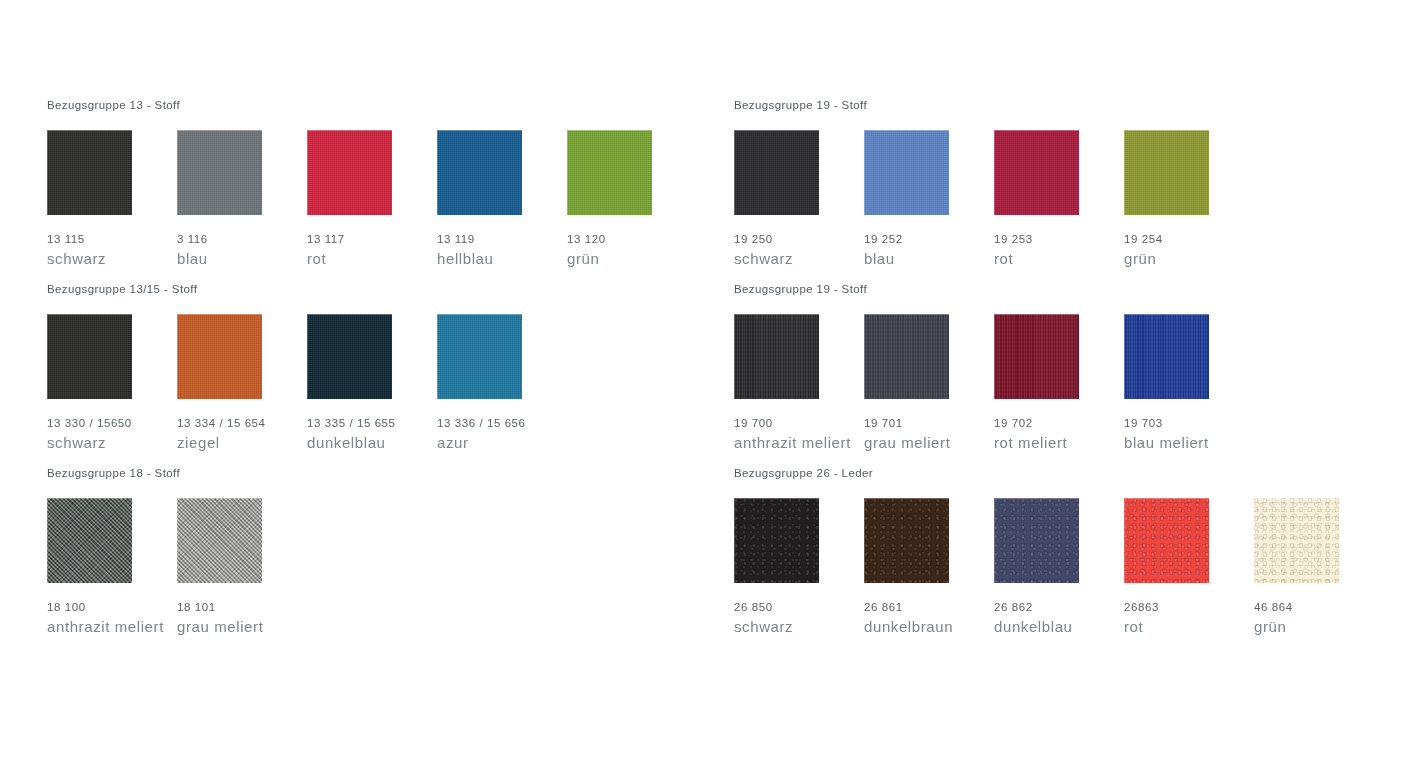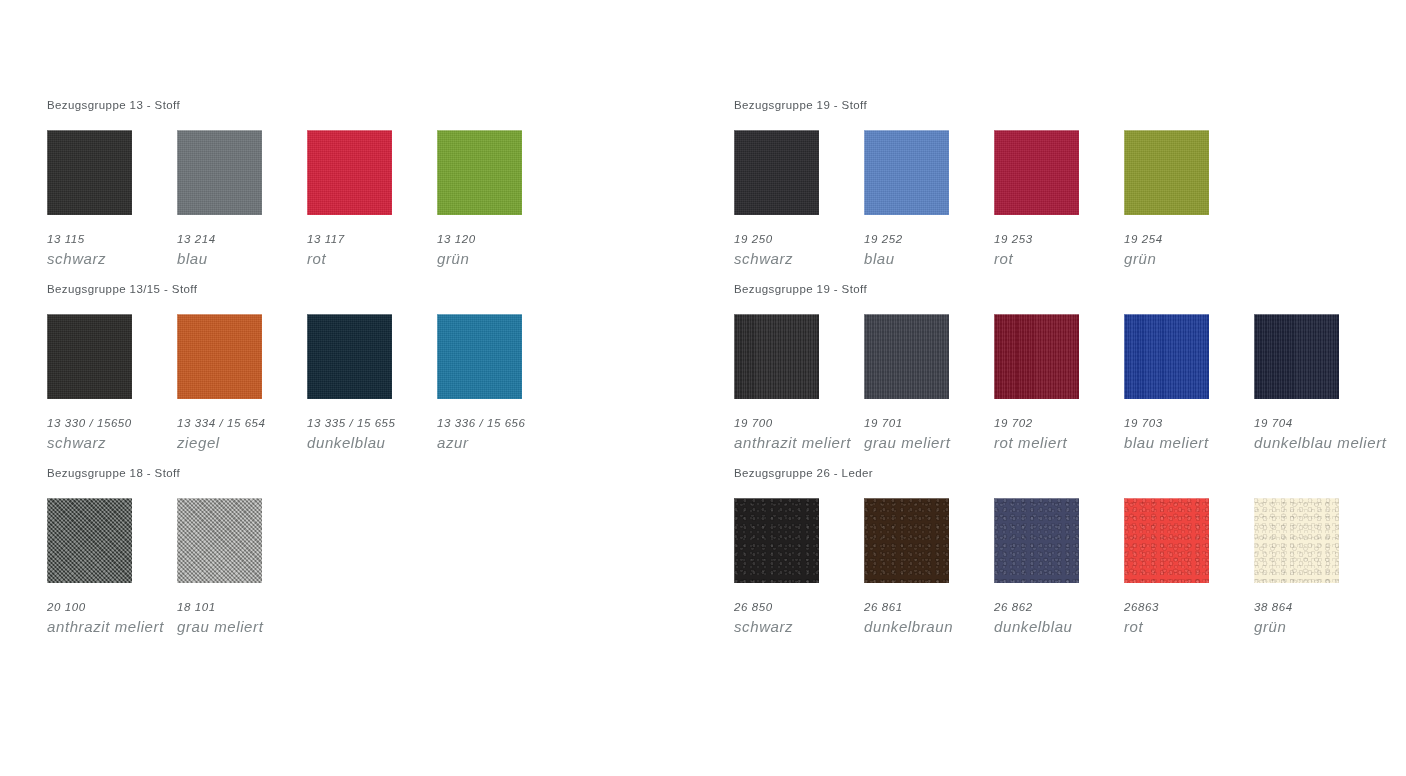--- a/index.html
+++ b/index.html
@@ -35,21 +35,20 @@
     color: #555a5e;
     letter-spacing: 0.035em;
     line-height: 14px;
     margin-bottom: 18px;
     white-space: nowrap;
   }
 
   .swatch-row {
     display: flex;
     align-items: flex-end;
-    font-style: italic;
   }
 
   .swatch-cell {
     width: 85px;
     margin-right: 45px;
     position: relative;
   }
   .swatch-cell:last-child { margin-right: 0; }
 
   .chip {
@@ -129,32 +128,39 @@
           <div class="swatch-cell">
             <div class="chip edged tex-cloth" style="background-color: rgb(45, 45, 44);"></div>
             <div class="caption">
               <div class="code">13 115</div>
               <div class="cname">schwarz</div>
             </div>
           </div>
           <div class="swatch-cell">
             <div class="chip edged tex-cloth" style="background-color: rgb(110, 116, 120);"></div>
             <div class="caption">
-              <div class="code">13 214</div>
+              <div class="code">3 116</div>
               <div class="cname">blau</div>
             </div>
           </div>
           <div class="swatch-cell">
             <div class="chip edged tex-cloth" style="background-color: rgb(210, 34, 61);"></div>
             <div class="caption">
               <div class="code">13 117</div>
               <div class="cname">rot</div>
             </div>
           </div>
           <div class="swatch-cell">
+            <div class="chip edged tex-cloth" style="background-color: rgb(22, 90, 144);"></div>
+            <div class="caption">
+              <div class="code">13 119</div>
+              <div class="cname">hellblau</div>
+            </div>
+          </div>
+          <div class="swatch-cell">
             <div class="chip edged tex-cloth" style="background-color: rgb(119, 164, 51);"></div>
             <div class="caption">
               <div class="code">13 120</div>
               <div class="cname">grün</div>
             </div>
           </div>
         </div>
       </div>
       <div class="group">
         <div class="group-title">Bezugsgruppe 13/15 - Stoff</div>
@@ -188,21 +194,21 @@
             </div>
           </div>
         </div>
       </div>
       <div class="group">
         <div class="group-title">Bezugsgruppe 18 - Stoff</div>
         <div class="swatch-row">
           <div class="swatch-cell">
             <div class="chip edged tex-hopsack" style="background-color: rgb(75, 81, 77);"></div>
             <div class="caption">
-              <div class="code">20 100</div>
+              <div class="code">18 100</div>
               <div class="cname">anthrazit meliert</div>
             </div>
           </div>
           <div class="swatch-cell">
             <div class="chip edged tex-hopsack" style="background-color: rgb(169, 170, 167);"></div>
             <div class="caption">
               <div class="code">18 101</div>
               <div class="cname">grau meliert</div>
             </div>
           </div>
@@ -267,27 +273,20 @@
               <div class="cname">rot meliert</div>
             </div>
           </div>
           <div class="swatch-cell">
             <div class="chip edged tex-linen" style="background-color: rgb(29, 58, 151);"></div>
             <div class="caption">
               <div class="code">19 703</div>
               <div class="cname">blau meliert</div>
             </div>
           </div>
-          <div class="swatch-cell">
-            <div class="chip edged tex-linen" style="background-color: rgb(30, 35, 57);"></div>
-            <div class="caption">
-              <div class="code">19 704</div>
-              <div class="cname">dunkelblau meliert</div>
-            </div>
-          </div>
         </div>
       </div>
       <div class="group">
         <div class="group-title">Bezugsgruppe 26 - Leder</div>
         <div class="swatch-row">
           <div class="swatch-cell">
             <div class="chip edged tex-leather" style="background-color: rgb(33, 31, 31);"></div>
             <div class="caption">
               <div class="code">26 850</div>
               <div class="cname">schwarz</div>
@@ -310,20 +309,20 @@
           <div class="swatch-cell">
             <div class="chip edged tex-leather" style="background-color: rgb(238, 69, 64);"></div>
             <div class="caption">
               <div class="code">26863</div>
               <div class="cname">rot</div>
             </div>
           </div>
           <div class="swatch-cell">
             <div class="chip edged tex-leather" style="background-color: rgb(248, 241, 216);"></div>
             <div class="caption">
-              <div class="code">38 864</div>
+              <div class="code">46 864</div>
               <div class="cname">grün</div>
             </div>
           </div>
         </div>
       </div>
     </div>
   </div>
 
 </body></html>

